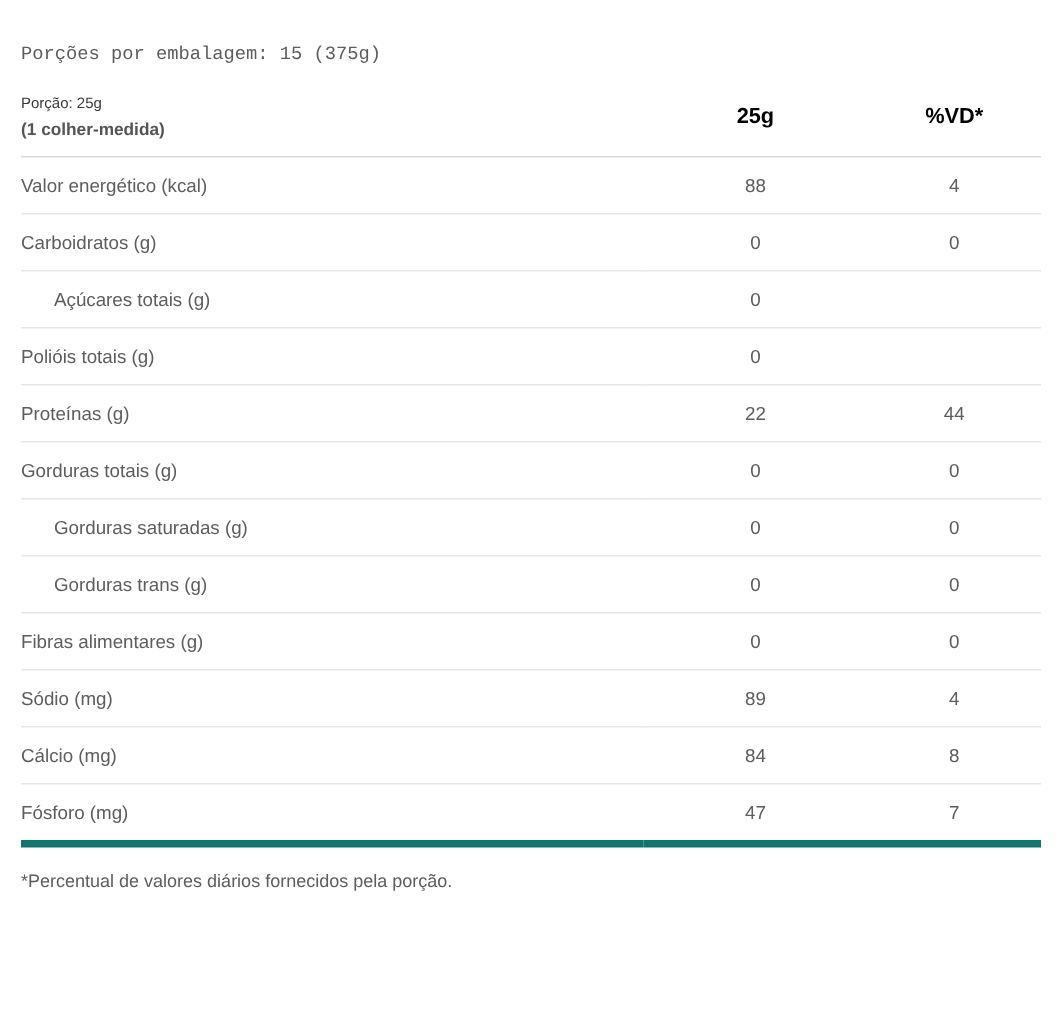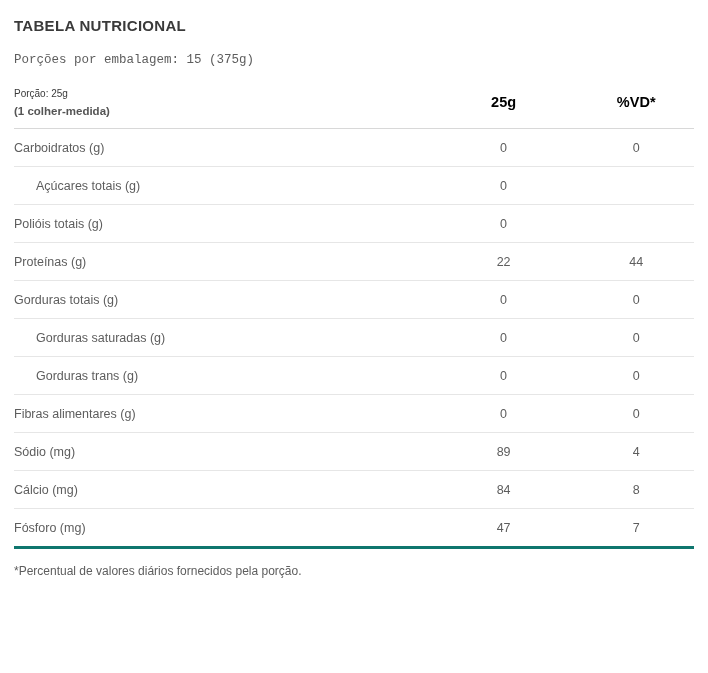--- a/index.html
+++ b/index.html
@@ -85,21 +85,21 @@
   }
 
   
   tr.data-row td {
     border-bottom: 1px solid #e6e6e6;
     height: 37px;
     font-size: 12.5px;
     color: #5d5d5d;
   }
   tr.data-row:last-child td {
-    border-bottom: 3px solid #0f766e;
+    border-bottom: 5px solid #0f766e;
   }
   td.cell-name {
     padding-left: 8px;
   }
   td.cell-name.indent-1 { padding-left: 22px; }
   td.cell-value,
   td.cell-vd {
     text-align: center;
     color: #5d5d5d;
     font-size: 12.5px;
@@ -110,21 +110,20 @@
     color: #5d5d5d;
     margin-top: 14px;
     line-height: 16px;
   }
 </style>
 </head>
 <body>
 
 <div class="panel">
 
-  <h1 class="title">TABELA NUTRICIONAL</h1>
 
   <div class="servings">Porções por embalagem: 15 (375g)</div>
 
   <table class="nutri">
     <colgroup>
       <col class="c-name">
       <col class="c-val">
       <col class="c-vd">
     </colgroup>
     <thead>
@@ -132,20 +131,25 @@
         <th style="text-align:left;">
           <div class="portion-main">Porção: 25g</div>
           <div class="portion-sub">(1 colher-medida)</div>
         </th>
         <th class="head-col">25g</th>
         <th class="head-col">%VD*</th>
       </tr>
     </thead>
     <tbody>
         <tr class="data-row">
+          <td class="cell-name">Valor energético (kcal)</td>
+          <td class="cell-value">88</td>
+          <td class="cell-vd">4</td>
+        </tr>
+        <tr class="data-row">
           <td class="cell-name">Carboidratos (g)</td>
           <td class="cell-value">0</td>
           <td class="cell-vd">0</td>
         </tr>
         <tr class="data-row">
           <td class="cell-name indent-1">Açúcares totais (g)</td>
           <td class="cell-value">0</td>
           <td class="cell-vd"></td>
         </tr>
         <tr class="data-row">

